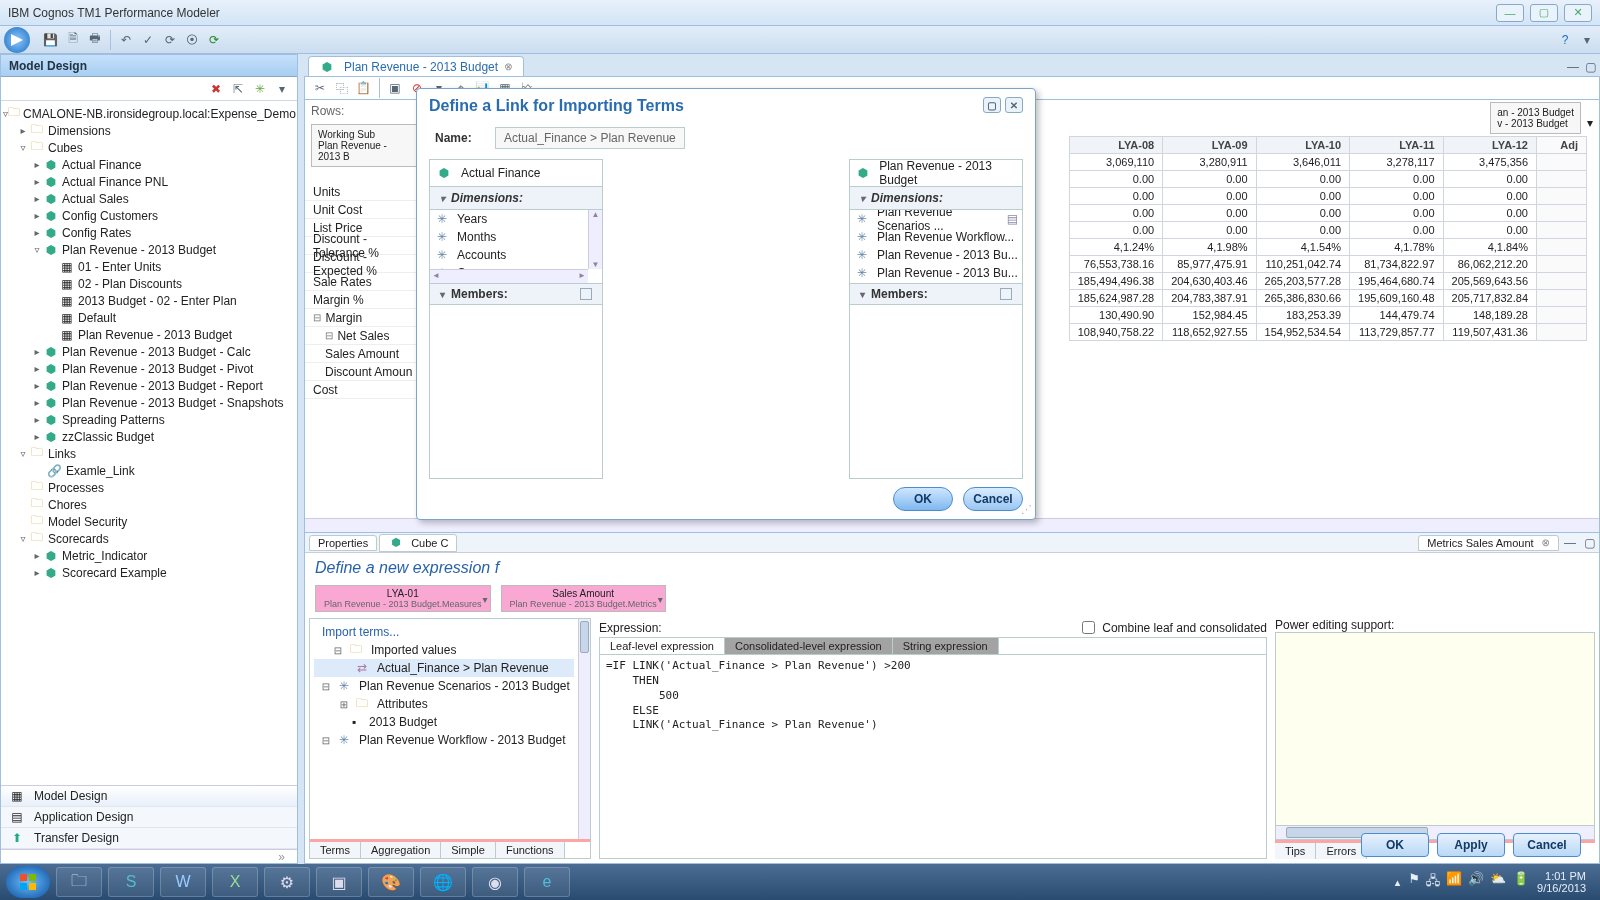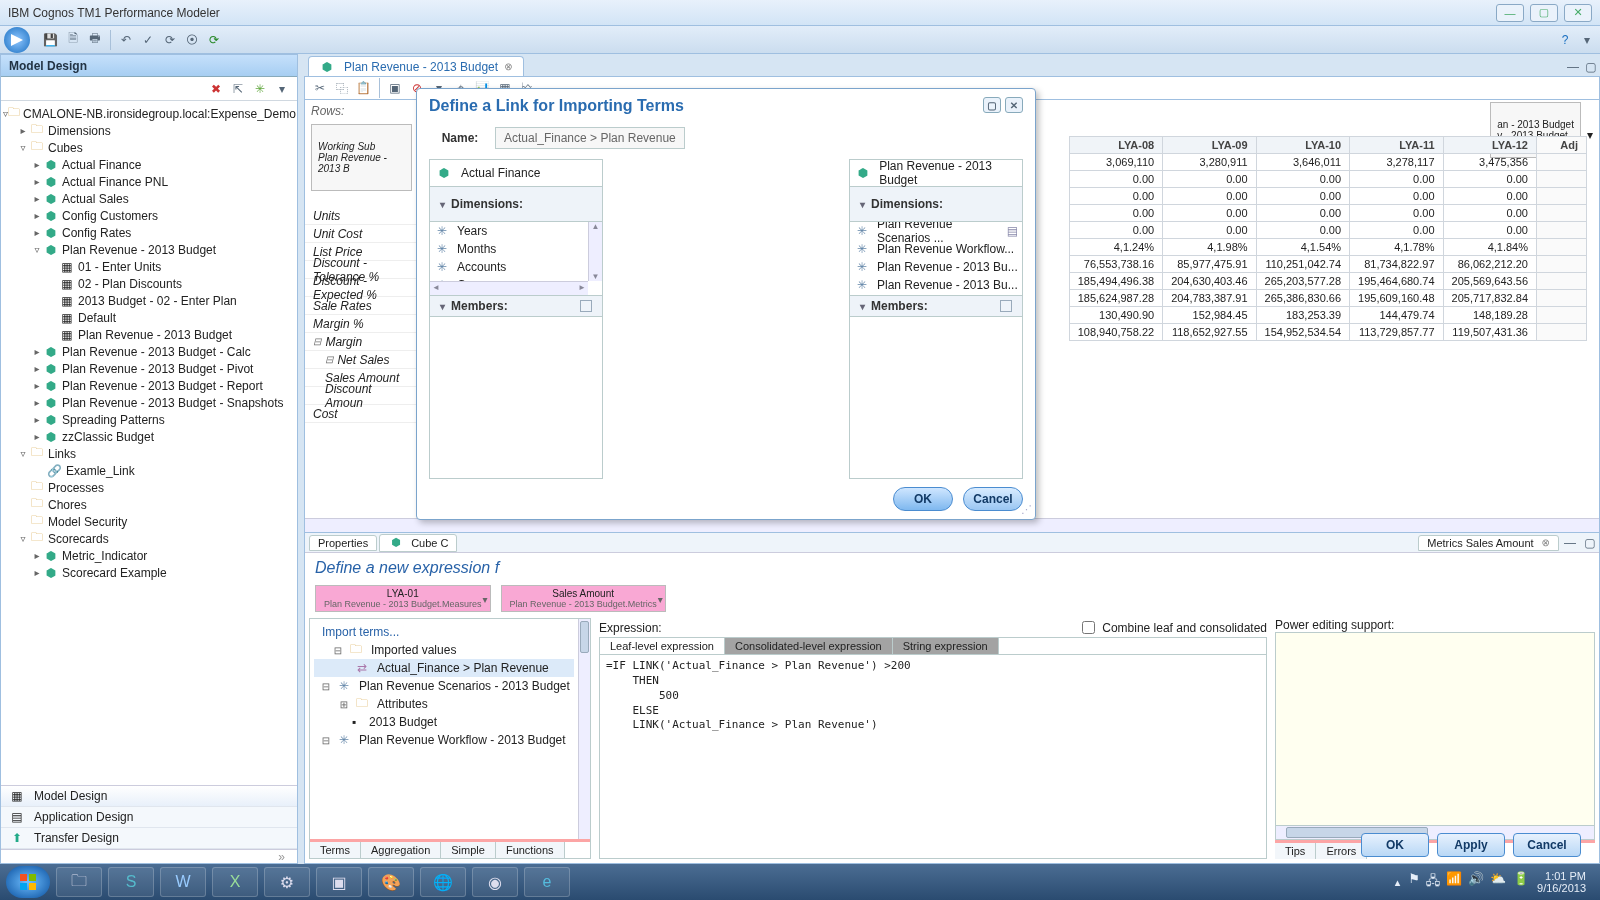--- a/index.html
+++ b/index.html
@@ -38,23 +38,23 @@
 
 .right-pane { flex:1; display:flex; flex-direction:column; margin-left:6px; }
 .doc-tabs { height:22px; display:flex; align-items:flex-end; padding-left:4px; background:#d6e5f3; }
 .doc-tab { height:20px; background:#fff; border:1px solid #9fbfe0; border-bottom:none; border-radius:4px 4px 0 0; padding:0 10px; display:flex; align-items:center; gap:6px; color:#2a6cb0; }
 .doc-tab .close-x { color:#888; font-size:10px; }
 .doc-toolbar { height:24px; background:#fff; border:1px solid #9fbfe0; display:flex; align-items:center; gap:4px; padding:0 6px; }
 .doc-body { flex:1; background:#fff; border:1px solid #9fbfe0; border-top:none; position:relative; overflow:hidden; }
 
 
 .cube-area { position:absolute; left:0; top:0; right:0; height:432px; display:flex; }
-.row-panel { width:120px; border-right:7px solid #14b8a6;font-style:italic; }
+.row-panel { width:120px; border-right:1px solid #14b8a6; }
 .row-panel .label { padding:4px 6px; color:#666; }
-.ctx-box { border:1px solid #bbb; padding:16px 6px; font-size:10px; margin:2px 6px; background:#f7f7f7; }
+.ctx-box { border:1px solid #bbb; padding:4px 6px; font-size:10px; margin:2px 6px; background:#f7f7f7; }
 .measure-item { height:18px; padding:0 8px; display:flex; align-items:center; border-bottom:1px solid #eee; }
 .measure-item.exp::before { content:"⊟"; margin-right:4px; color:#777; font-size:10px; }
 .measure-indent { padding-left:20px; }
 
 .grid-wrap { flex:1; overflow:hidden; position:relative; }
 .grid-table { position:absolute; right:12px; top:36px; border-collapse:collapse; }
 .grid-table th, .grid-table td { border:1px solid #d0d6dd; padding:1px 8px; text-align:right; font-size:11px; height:17px; white-space:nowrap; }
 .grid-table th { background:#f0f4f8; color:#444; }
 .grid-table .adj-col { background:#fafafa; width:50px; }
 
@@ -95,26 +95,26 @@
 .action-buttons { position:absolute; right:18px; bottom:6px; display:flex; gap:8px; }
 .btn { min-width:68px; height:24px; border:1px solid #4a8cd0; border-radius:4px; background:linear-gradient(#e7f1fd,#b9d8f6); color:#123a66; font-weight:bold; display:flex; align-items:center; justify-content:center; }
 
 
 .dialog-backdrop { position:absolute; left:416px; top:88px; width:620px; height:432px; border:1px solid #7ba4cc; border-radius:4px; background:#fff; box-shadow:3px 3px 6px rgba(0,0,0,.25); z-index:50; display:flex; flex-direction:column; }
 .dialog-title { padding:8px 12px 4px; color:#2a6cb0; font-size:16px; font-weight:bold; display:flex; }
 .dialog-title .sp { flex:1; }
 .dlg-win-btns { display:flex; gap:4px; }
 .dlg-win-btn { width:18px; height:16px; border:1px solid #8ab; border-radius:3px; background:#eaf2fb; display:flex; align-items:center; justify-content:center; font-size:10px; color:#567; }
 .dlg-name-row { display:flex; align-items:center; gap:10px; padding:8px 18px 10px; }
-.dlg-name-row .lbl { font-weight:bold; color:#333; width:50px; text-align:center; }
+.dlg-name-row .lbl { font-weight:bold; color:#333; width:50px; text-align:left; }
 .name-field { border:1px solid #bcc; padding:3px 8px; color:#666; background:#f7f7f7; min-width:170px; }
 .dlg-body { flex:1; display:flex; gap:26px; padding:0 12px; }
 .cube-box { width:174px; display:flex; flex-direction:column; }
 .cube-header { border:1px solid #bcc; height:28px; display:flex; align-items:center; gap:6px; padding:0 6px; background:#fff; }
-.dim-header { background:#eef3f9; border:1px solid #bcc; border-top:none; padding:10px 10px; font-weight:bold; color:#333; display:flex; align-items:center; }
+.dim-header { background:#eef3f9; border:1px solid #bcc; border-top:none; padding:4px 10px; font-weight:bold; color:#333; display:flex; align-items:center;font-style:italic; }
 .dim-header::before { content:"▾"; margin-right:6px; color:#667; font-size:10px; }
 .dim-list { border:1px solid #bcc; border-top:none; height:74px; overflow:hidden; position:relative; }
 .dim-list-inner { position:absolute; inset:0 14px 14px 0; overflow:hidden; }
 .dim-row { display:flex; align-items:center; height:18px; padding:0 4px; gap:4px; }
 .dim-vscroll { position:absolute; right:0; top:0; bottom:14px; width:14px; background:#eef; border-left:1px solid #ccd; }
 .dim-vscroll::before { content:"▲"; position:absolute; top:0; left:0; right:0; text-align:center; font-size:8px; color:#889; }
 .dim-vscroll::after { content:"▼"; position:absolute; bottom:0; left:0; right:0; text-align:center; font-size:8px; color:#889; }
 .dim-hscroll { position:absolute; left:0; right:14px; bottom:0; height:14px; background:#eef; border-top:1px solid #ccd; }
 .dim-hscroll::before { content:"◄"; position:absolute; left:0; top:0; bottom:0; width:12px; text-align:center; font-size:8px; color:#889; line-height:12px; }
 .dim-hscroll::after { content:"►"; position:absolute; right:0; top:0; bottom:0; width:12px; text-align:center; font-size:8px; color:#889; line-height:12px; }

